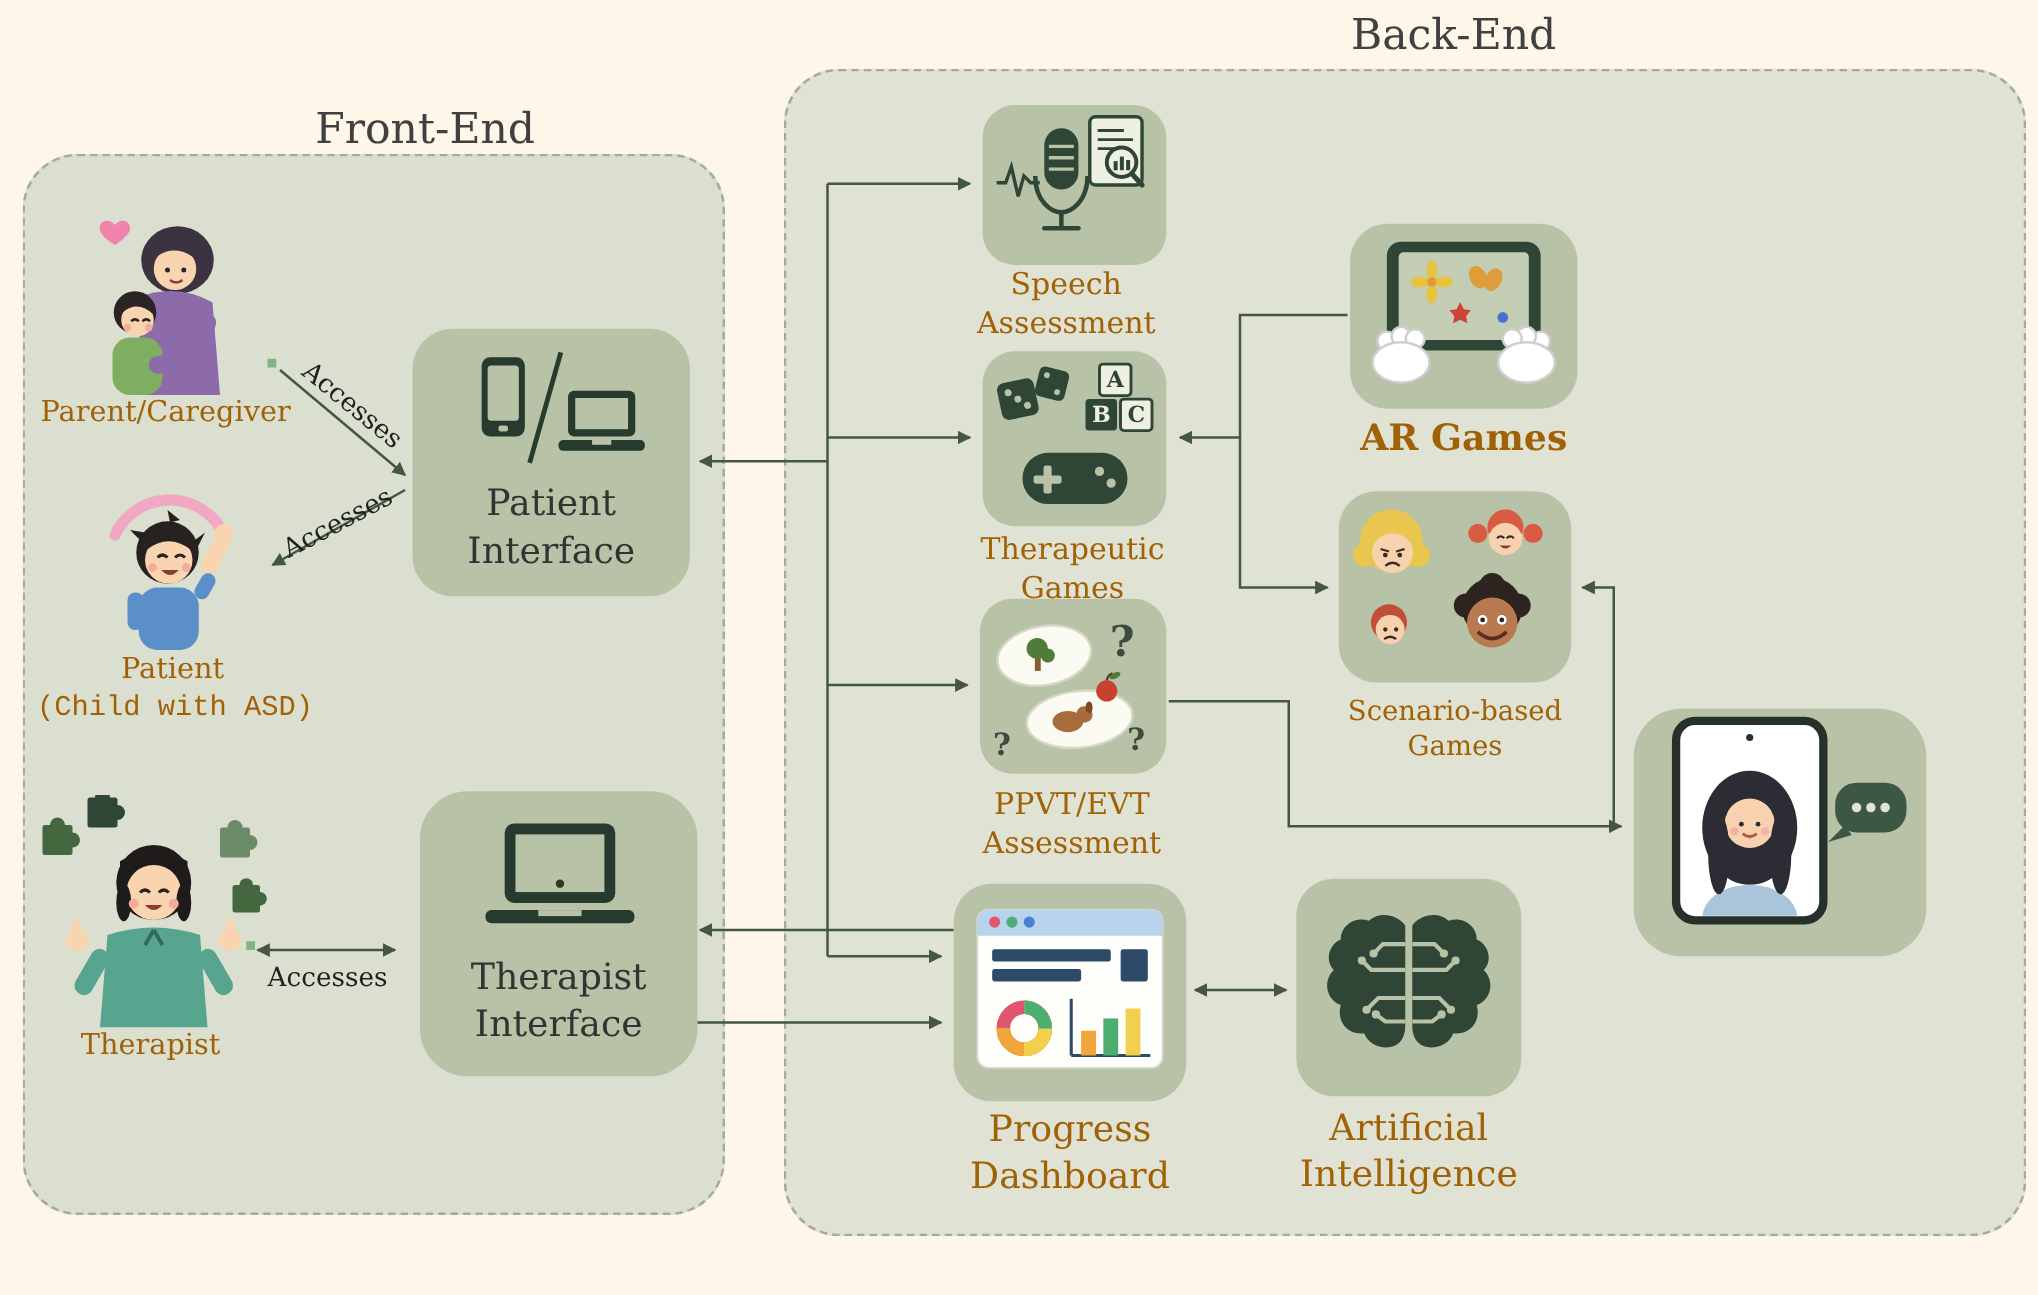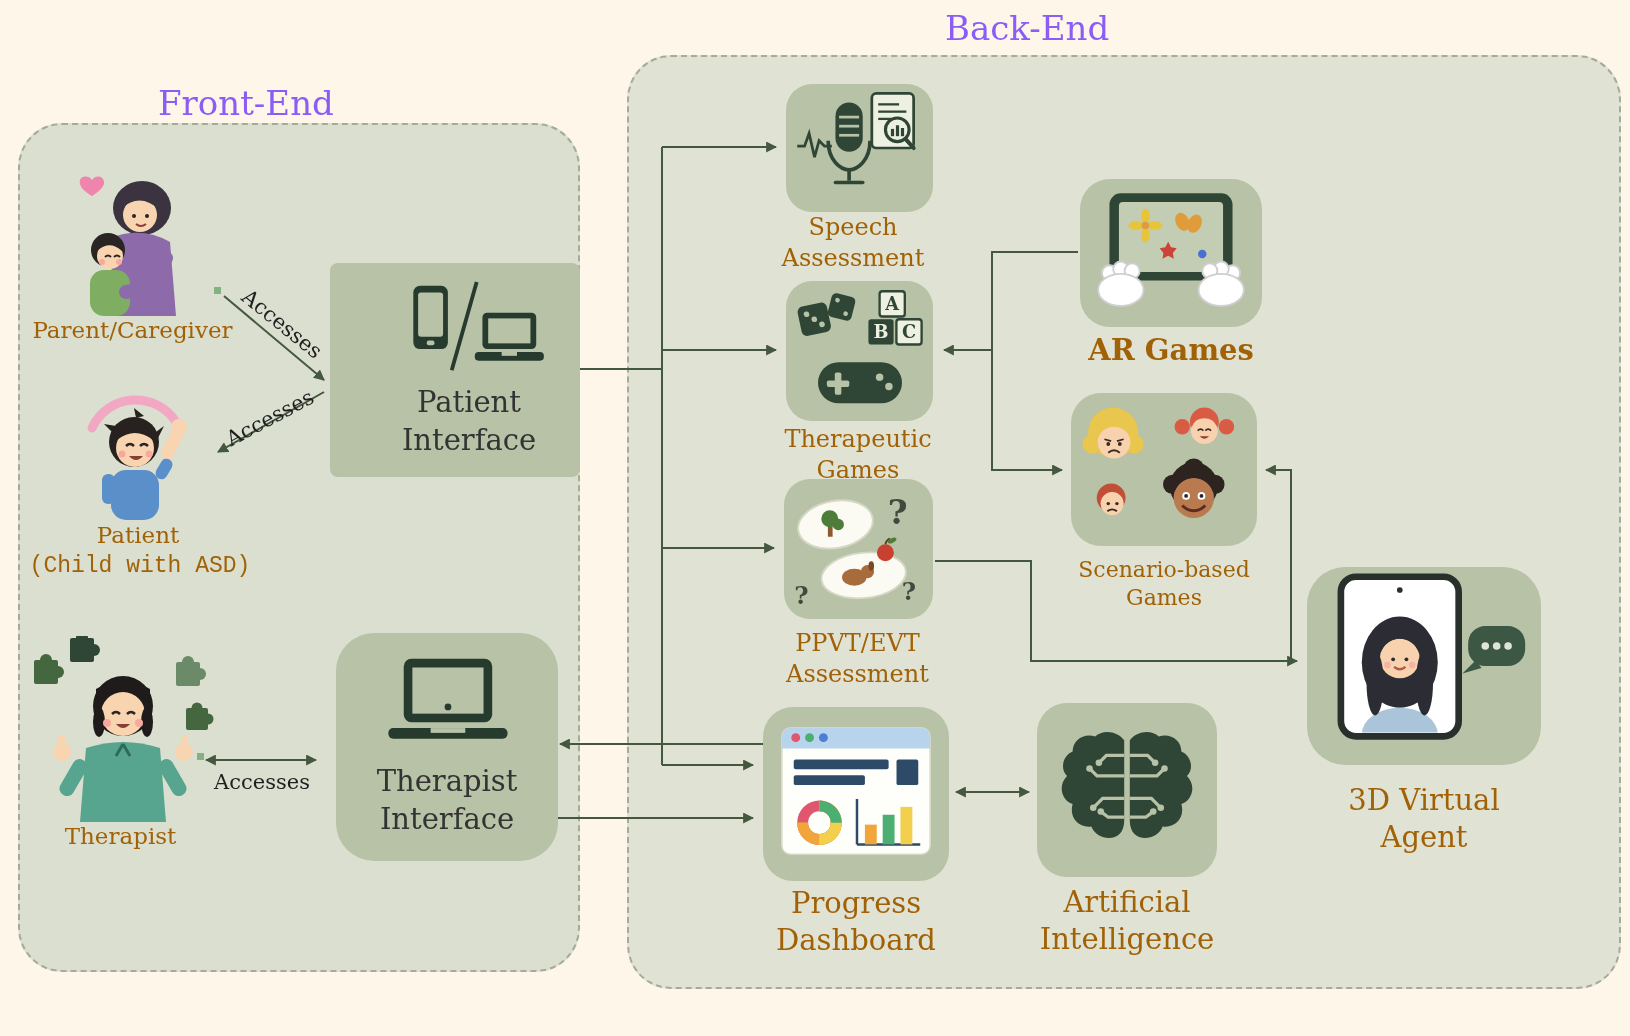--- a/index.html
+++ b/index.html
@@ -1,26 +1,26 @@
 <!DOCTYPE html>
 <html><head>
 <meta charset="utf-8">
 <style>
   html,body{margin:0;padding:0;background:#fdf6e9;}
   #canvas{position:relative;width:1630px;height:1036px;background:#fdf6e9;overflow:hidden;
           font-family:"DejaVu Serif",serif;color:#2f2f2f;}
   .panel{position:absolute;border:2px dashed #a6ab99;z-index:0;}
   #frontend-panel{left:18px;top:123px;width:558px;height:845px;border-radius:44px;background:#dbdfcf;}
   #backend-panel{left:627px;top:55px;width:990px;height:930px;border-radius:44px;background:#e0e2d4;}
-  .title{position:absolute;font-size:34px;font-weight:500;color:#8b5cf6;text-align:left;z-index:2;}
+  .title{position:absolute;font-size:34px;font-weight:500;color:#404040;text-align:right;z-index:2;}
   #front-end-title{left:158px;top:83px;width:270px;}
   #back-end-title{left:945px;top:8px;width:300px;}
   .node{position:absolute;background:#b7c2a6;z-index:2;display:flex;flex-direction:column;
         align-items:center;justify-content:center;}
-  #node-patient-interface{left:330px;top:263px;width:222px;height:214px;border-radius:8px;padding-left:28px;}
+  #node-patient-interface{left:330px;top:263px;width:222px;height:214px;border-radius:32px;}
   #node-therapist-interface{left:336px;top:633px;width:222px;height:228px;border-radius:38px;}
   #node-speech{left:786px;top:84px;width:147px;height:128px;border-radius:26px;}
   #node-therapeutic{left:786px;top:281px;width:147px;height:140px;border-radius:26px;}
   #node-ppvt{left:784px;top:479px;width:149px;height:140px;border-radius:26px;}
   #node-dashboard{left:763px;top:707px;width:186px;height:174px;border-radius:30px;}
   #node-ar{left:1080px;top:179px;width:182px;height:148px;border-radius:30px;}
   #node-scenario{left:1071px;top:393px;width:186px;height:153px;border-radius:30px;}
   #node-ai{left:1037px;top:703px;width:180px;height:174px;border-radius:30px;}
   #node-agent{left:1307px;top:567px;width:234px;height:198px;border-radius:38px;}
   .iface-label{font-size:29px;color:#333;text-align:center;line-height:1.3;width:160px;margin-top:8px;}
@@ -433,15 +433,14 @@
         <circle cx="79" cy="99" r="3.5" fill="#f4b3a6"></circle>
         <circle cx="105" cy="99" r="3.5" fill="#f4b3a6"></circle>
       </g>
       <rect x="164" y="58" width="60" height="42" rx="18" fill="#3c5743"></rect>
       <path d="M 172 94 l -14 14 l 20 -6 z" fill="#3c5743"></path>
       <circle cx="182" cy="79" r="4" fill="#dfe5d5"></circle>
       <circle cx="194" cy="79" r="4" fill="#dfe5d5"></circle>
       <circle cx="206" cy="79" r="4" fill="#dfe5d5"></circle>
     </svg>
   </div>
-  <div class="lbl" id="label-agent">3D Virtual Agent</div>
 
 </div>
 
 </body></html>

